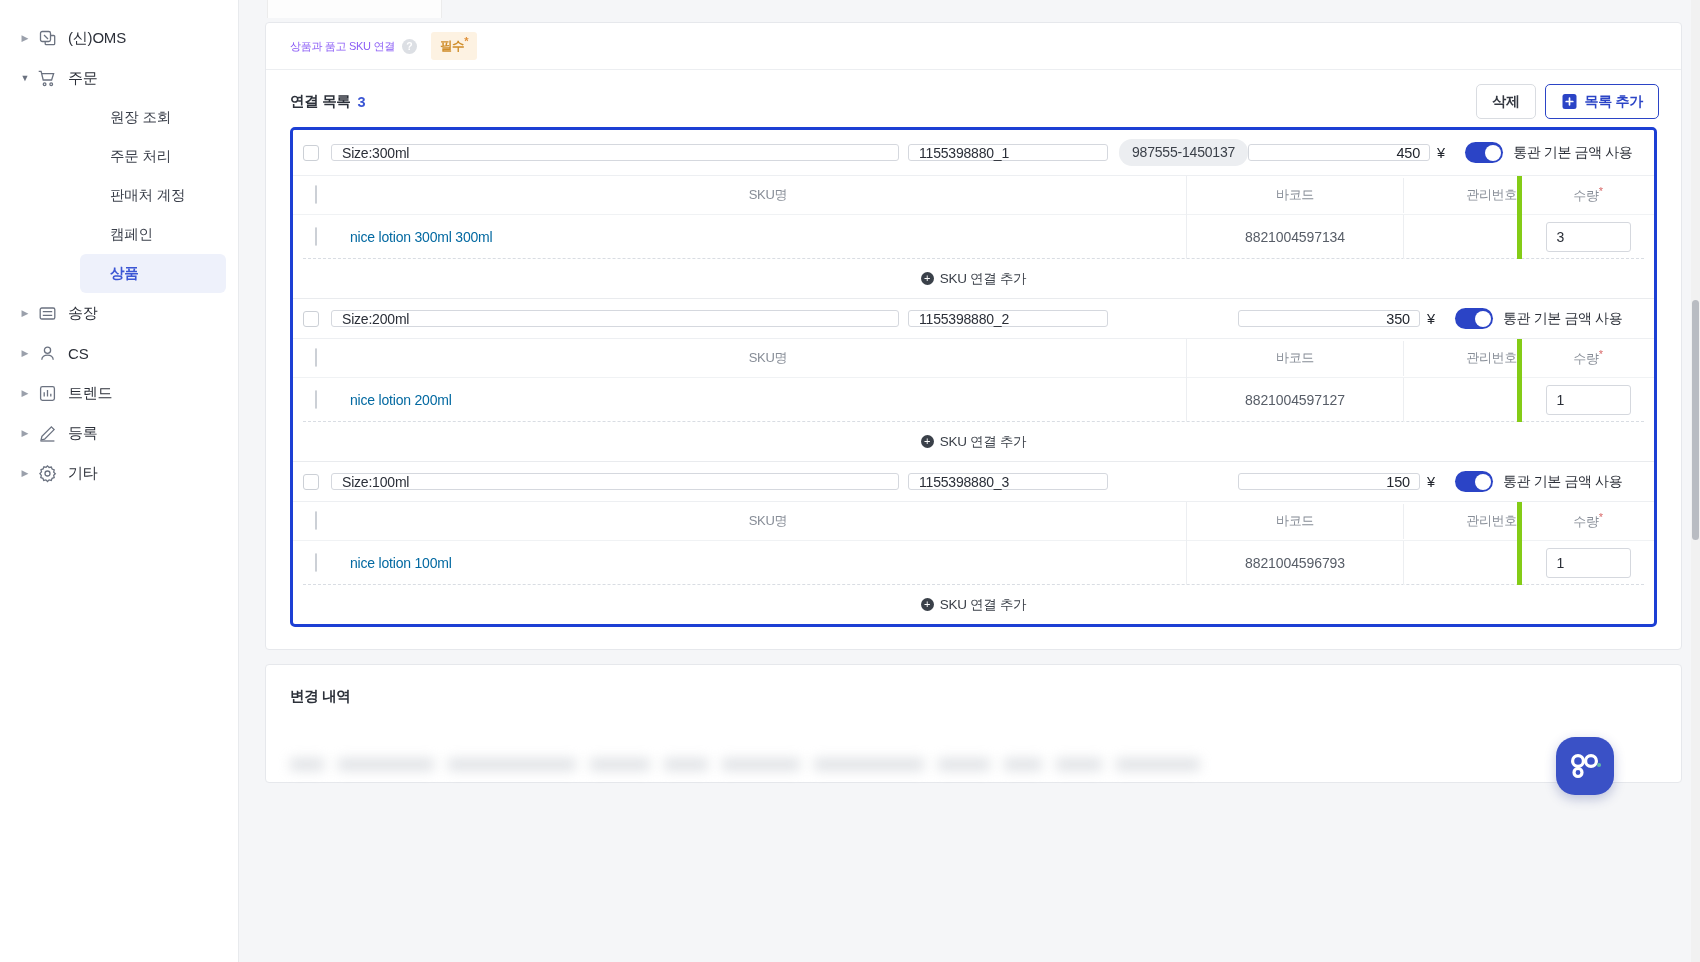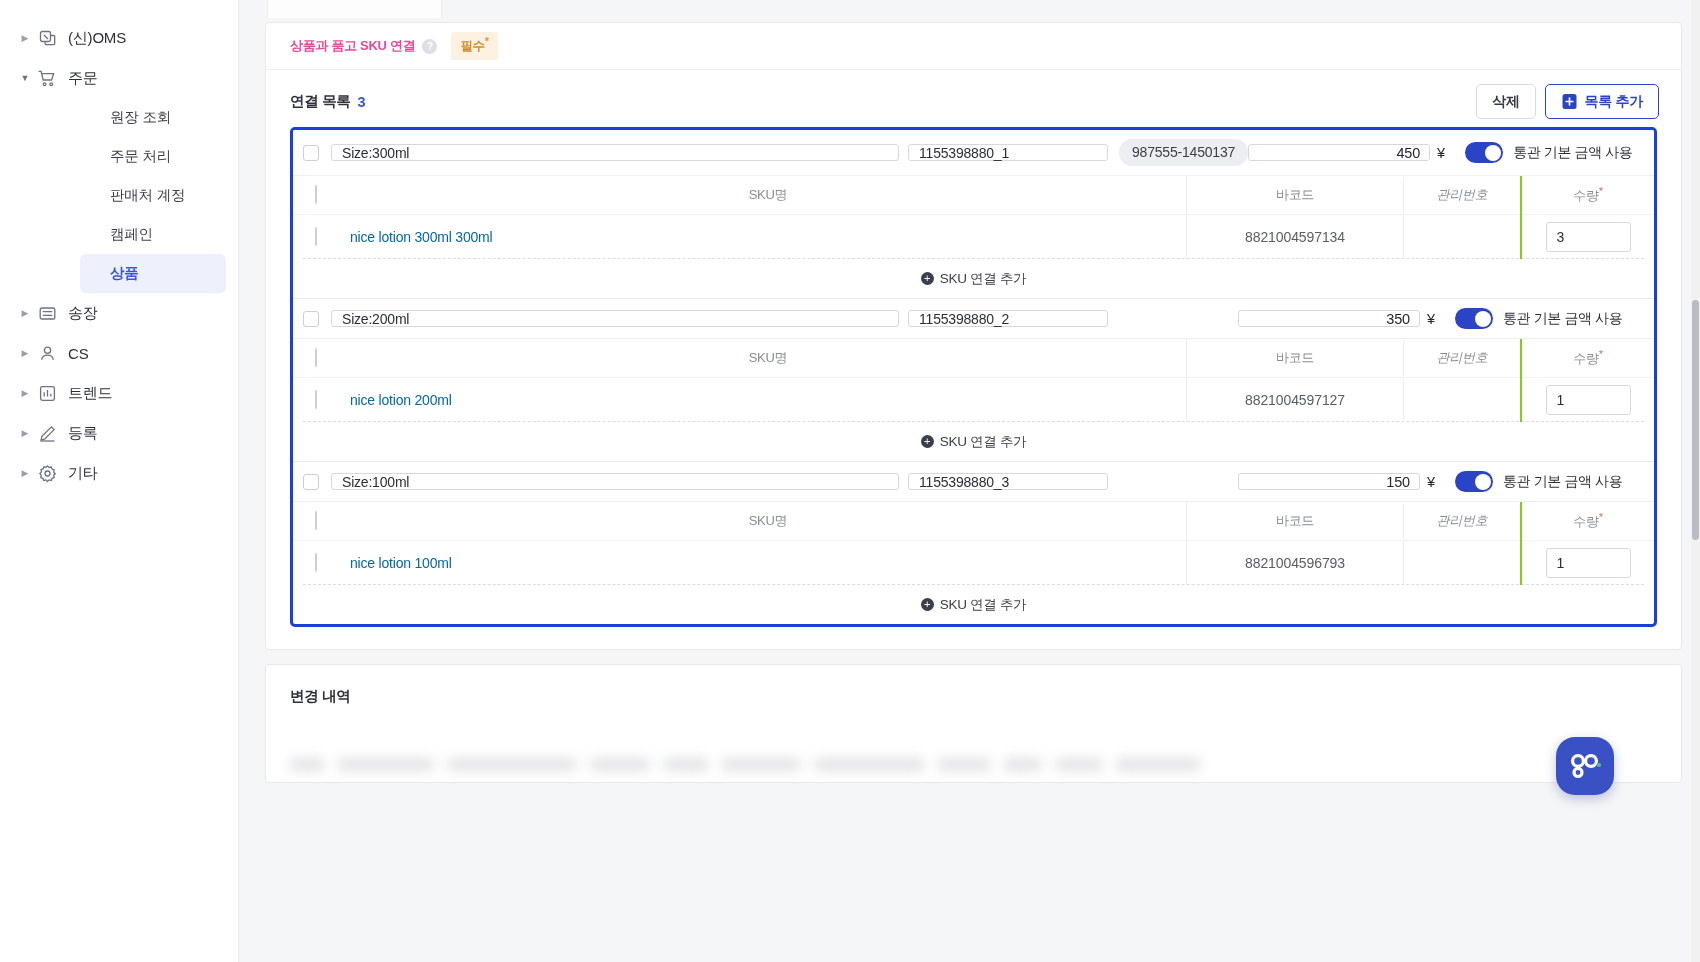--- a/index.html
+++ b/index.html
@@ -66,21 +66,21 @@
 
   .card {
     background: #ffffff; border: 1px solid #e6e8ec; border-radius: 4px;
     margin-bottom: 14px;
   }
 
   .card-head {
     height: 47px; display: flex; align-items: center; padding: 0 24px;
     border-bottom: 1px solid #eceef1;
   }
-  .card-title { font-size: 13px; font-weight: 700; color: #ec4899; letter-spacing: -0.3px; }
+  .card-title { font-size: 11px; font-weight: 400; color: #8b5cf6; letter-spacing: -0.3px; }
   .help-ico {
     width: 15px; height: 15px; border-radius: 50%; background: #dcdfe4;
     color: #ffffff; font-size: 10.5px; font-weight: 700;
     display: inline-flex; align-items: center; justify-content: center;
     margin-left: 7px; cursor: pointer;
   }
   .req-badge {
     margin-left: 14px; background: #fdf2e2; color: #cf8e2b;
     font-size: 12.5px; font-weight: 700; padding: 3px 9px 4px; border-radius: 3px;
     letter-spacing: -0.3px;
@@ -174,22 +174,22 @@
     flex: 1 1 auto; padding-left: 19px;
     border-right: 1px solid #eceef1; height: 39px; display: flex; align-items: center;
   }
   .sku-row .col-name { height: 44px; }
   .col-barcode {
     flex: 0 0 217px; display: flex; align-items: center; justify-content: center;
     border-right: 1px solid #eceef1; height: 35px;
   }
   .sku-row .col-barcode { height: 44px; }
   .col-mgmt {
-    flex: 0 0 118px; display: flex; align-items: center; justify-content: center;
-    border-right: 2px solid #84cc16; height: 39px; font-style: italic;
+    flex: 0 0 118px; display: flex; align-items: center; justify-content: flex-end;
+    border-right: 5px solid #84cc16; height: 39px;
   }
   .sku-row .col-mgmt { height: 44px; }
   .col-qty {
     flex: 0 0 132px; display: flex; align-items: center; justify-content: center;
     height: 39px;
   }
   .sku-row .col-qty { height: 44px; }
 
   .th { font-size: 13px; color: #878d97; letter-spacing: -0.3px; }
   .th.center { width: 100%; text-align: center; }

